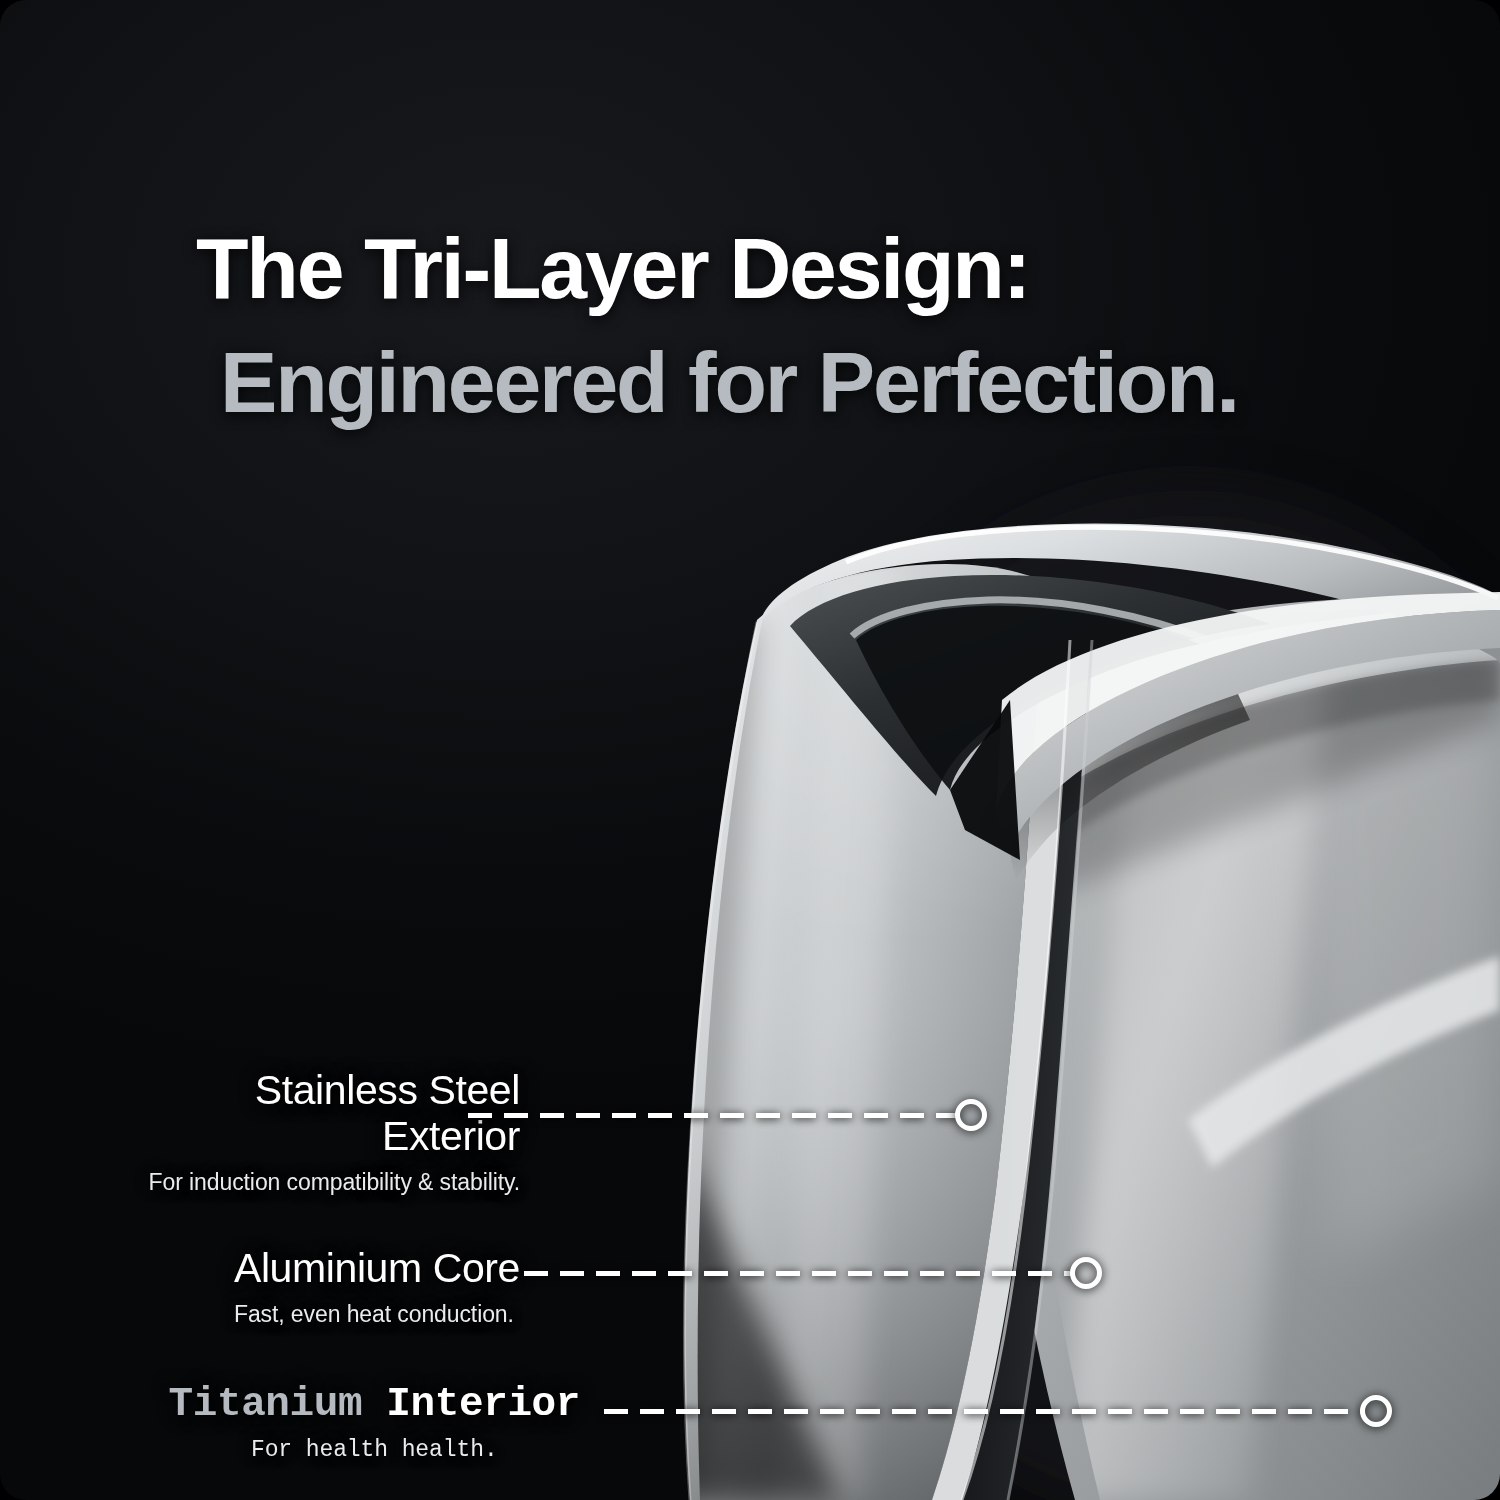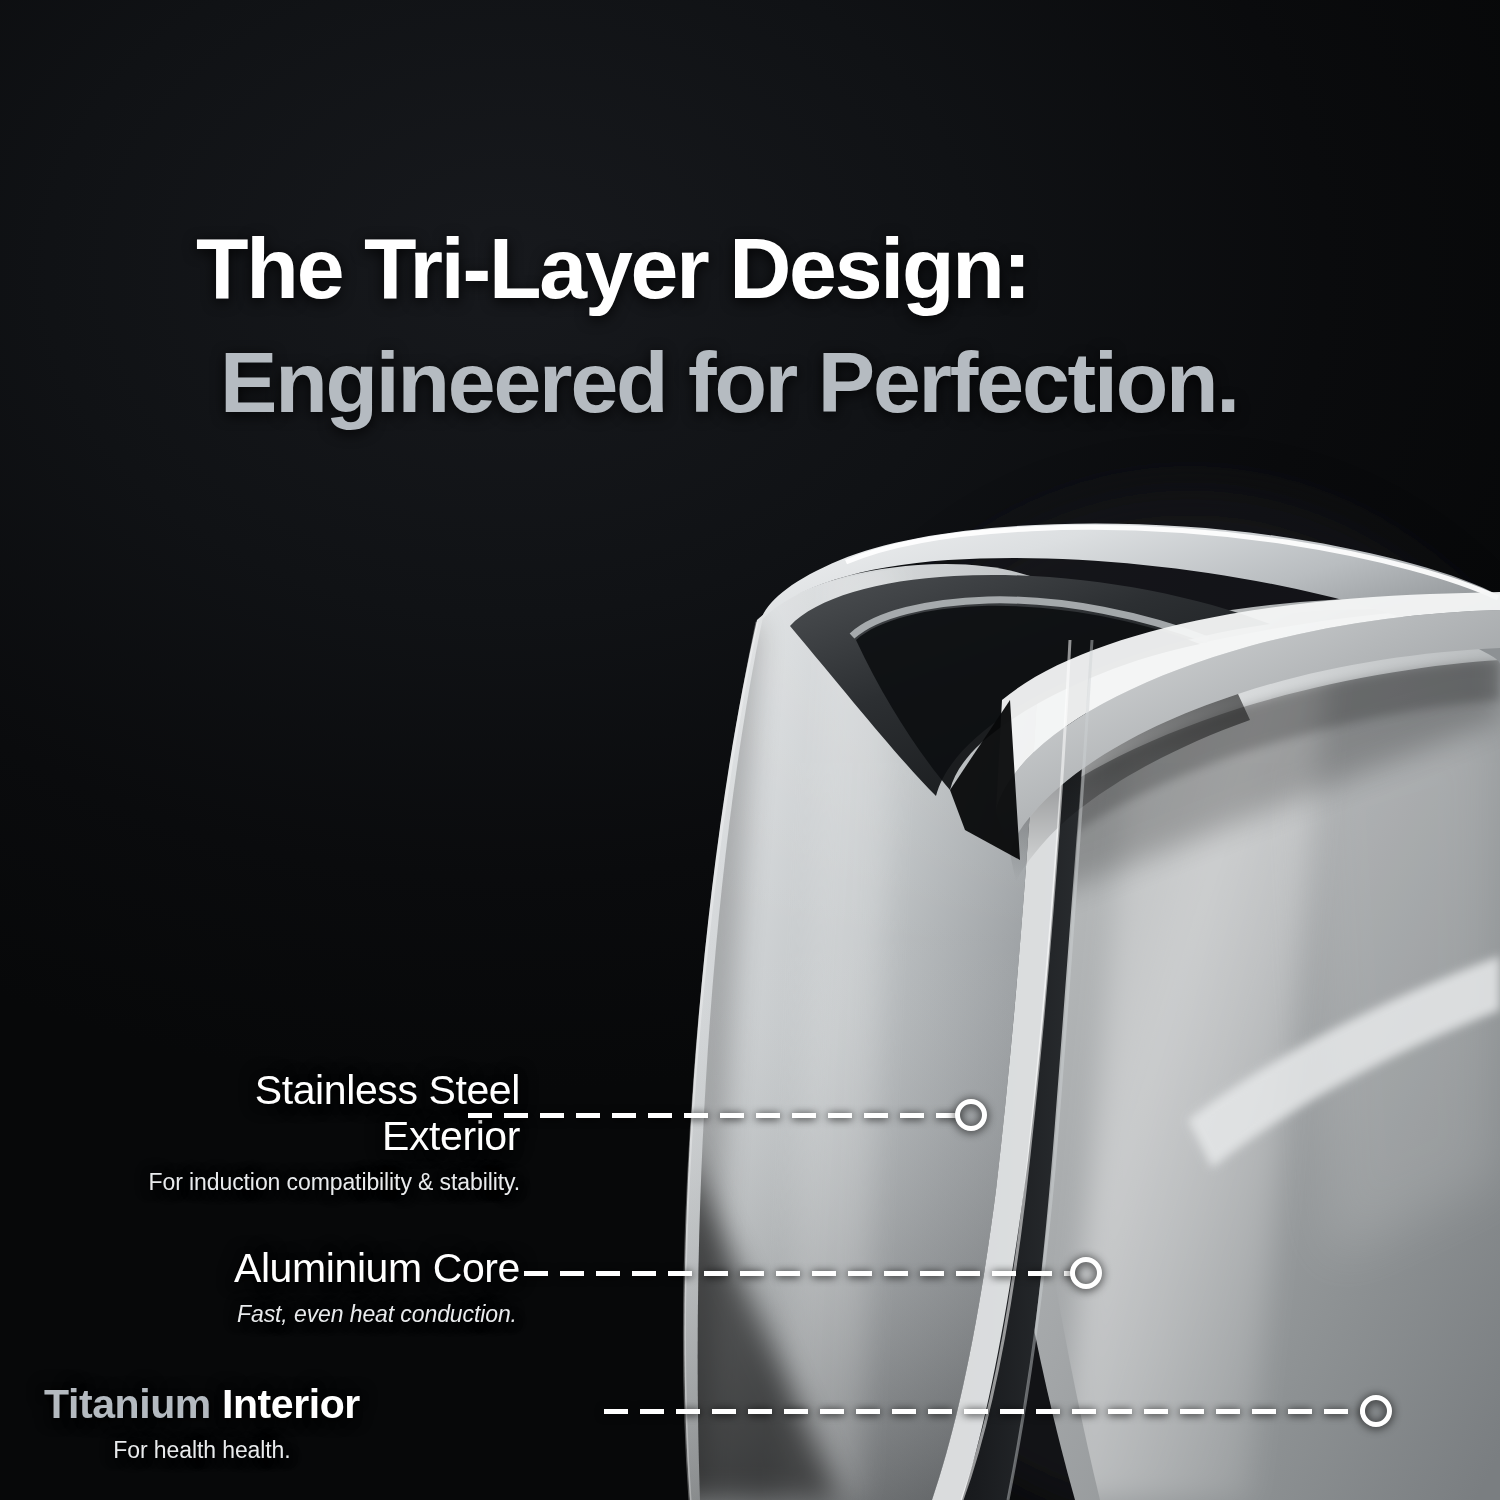--- a/index.html
+++ b/index.html
@@ -9,20 +9,21 @@
   }
   #stage {
     position: relative;
     width: 1500px;
     height: 1500px;
     overflow: hidden;
     font-family: "Liberation Sans", sans-serif;
     background:
       radial-gradient(ellipse 1100px 820px at 34% 18%, #17191d 0%, #101215 42%, #0a0b0d 74%, #070809 100%),
       #08090b;
+    border-radius: 26px;
   }
 
   
   #headline {
     position: absolute;
     left: 196px;
     top: 212px;
     width: 1220px;
     z-index: 40;
     pointer-events: none;
@@ -81,21 +82,21 @@
     text-shadow: 0 2px 8px rgba(0,0,0,.92), 0 0 14px rgba(0,0,0,.75);
     white-space: nowrap;
   }
 
   
   #callout-3 .callout-title { font-weight: 700; }
   #callout-3 .callout-title .ti-word-1 { color: #b4bac0; }
   #callout-3 .callout-title .ti-word-2 { color: #ffffff; }
   #callout-3 .callout-sub { text-align: center; display: block; }
 
-  #callout-2 .callout-sub { text-align: center; font-style: italic; }
+  #callout-2 .callout-sub { text-align: left; }
   #callout-1 .callout-sub { text-align: left; }
 
   .leader {
     position: absolute;
     z-index: 61;
     height: 5px;
     background-image: repeating-linear-gradient(
         to right,
         #ffffff 0px, #ffffff 24px,
         rgba(255,255,255,0) 24px, rgba(255,255,255,0) 36px);
@@ -349,21 +350,21 @@
 
   <div class="callout" id="callout-2" style="left:60px; top:1246px; width:460px; justify-content:flex-end;">
     <div class="callout-textblock">
       <div class="callout-title">Aluminium Core</div>
       <div class="callout-sub">Fast, even heat conduction.</div>
     </div>
   </div>
   <div class="leader" style="left:524px; top:1271px; width:550px;"></div>
   <div class="leader-dot" style="left:1070px; top:1257px;"></div>
 
-  <div class="callout" id="callout-3" style="left:44px; top:1382px; width:515px; ">
+  <div class="callout" id="callout-3" style="left:65px; top:1382px; width:515px; justify-content:flex-end;font-family:Liberation Mono, monospace;">
     <div class="callout-textblock">
       <div class="callout-title"><span class="ti-word-1">Titanium </span><span class="ti-word-2">Interior</span></div>
       <div class="callout-sub">For health health.</div>
     </div>
   </div>
   <div class="leader" style="left:604px; top:1409px; width:760px;"></div>
   <div class="leader-dot" style="left:1360px; top:1395px;"></div>
 
 </div>
 

